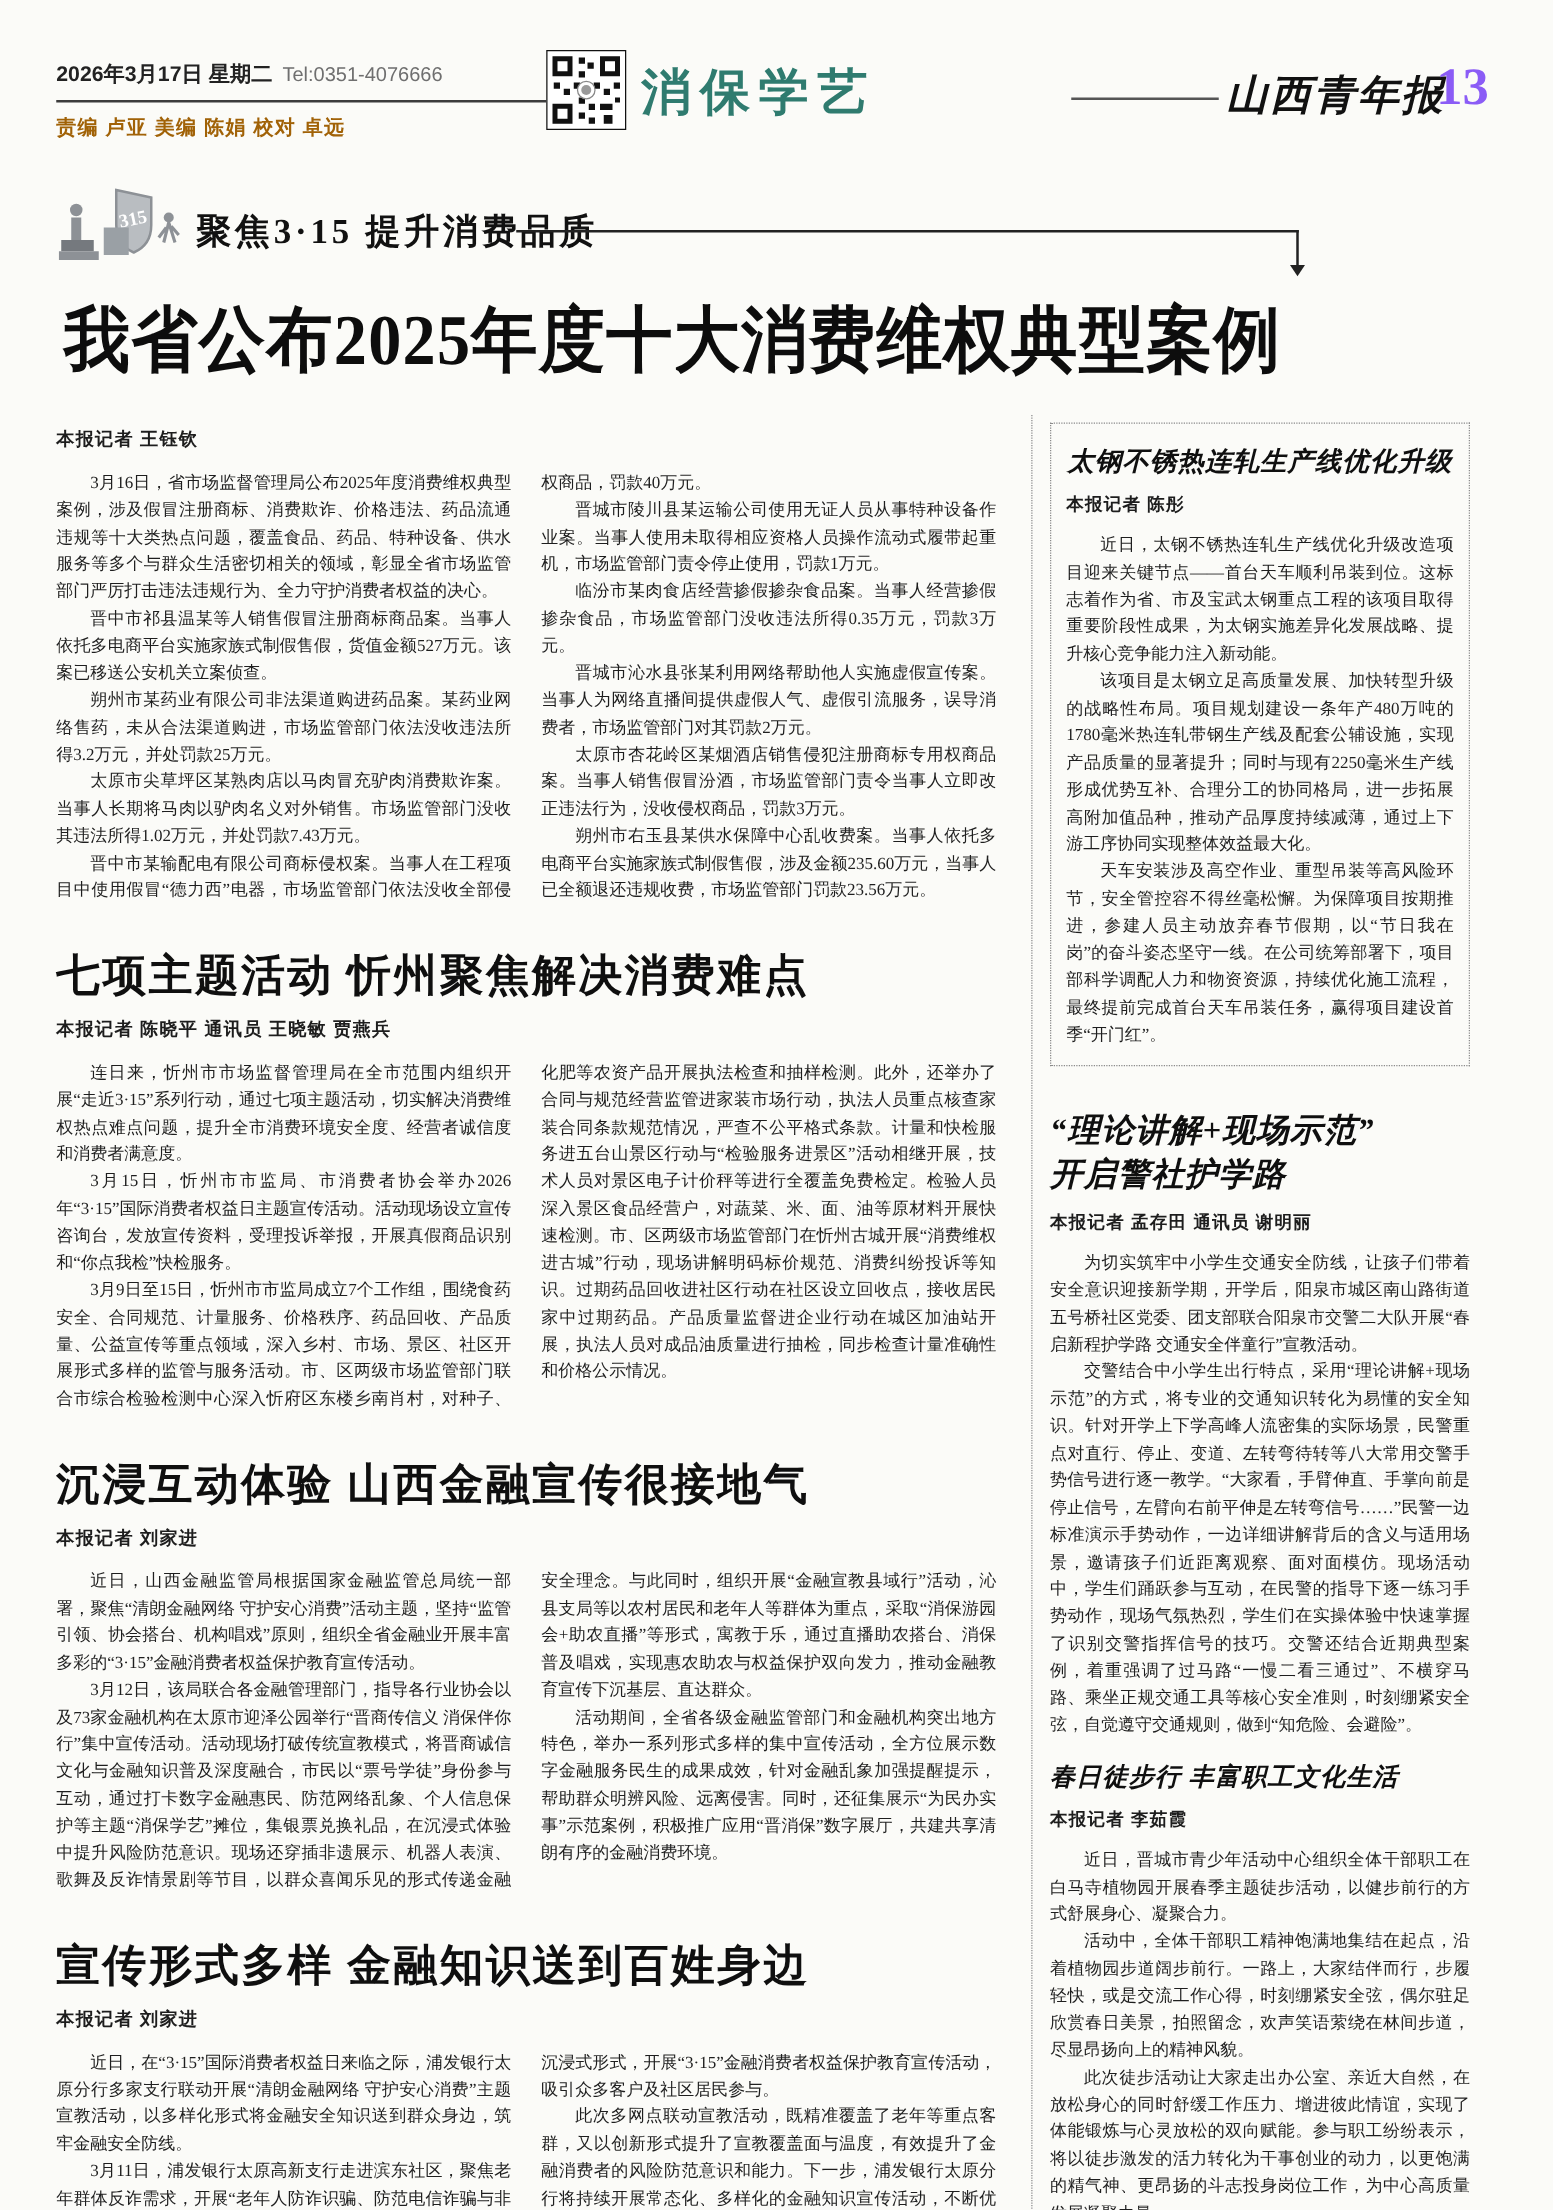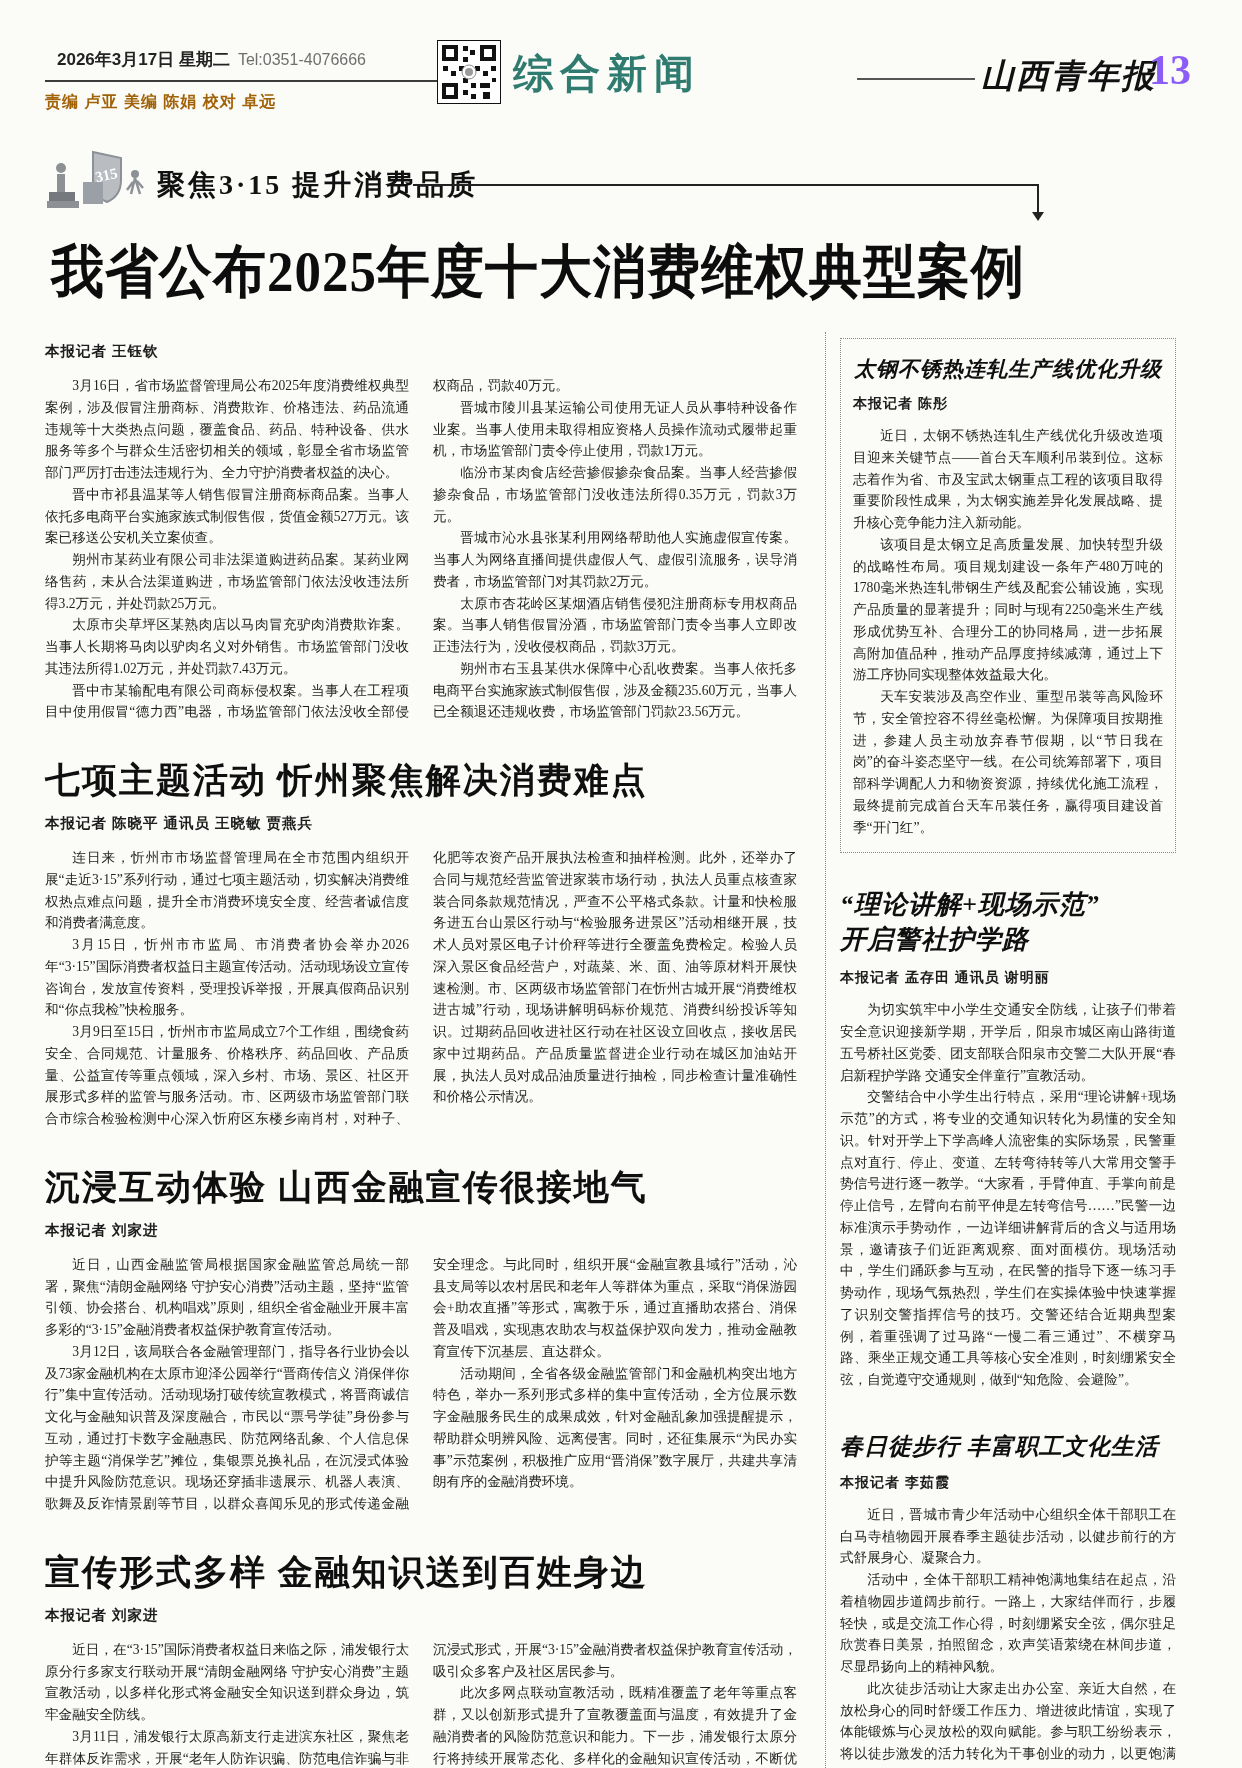--- a/index.html
+++ b/index.html
@@ -7,21 +7,21 @@
     width:1242px;height:1768px;
     background:#fbfbf8;
     font-family:"Liberation Serif","DejaVu Serif",serif;
     color:#1b1b1b;
     overflow:hidden;
   }
   .page{position:relative;width:1152px;margin:0 auto;padding-top:38px;left:0;}
 
   
   .header{position:relative;height:104px;}
-  .date-line{position:absolute;left:12px;top:10px;font-family:"Liberation Sans","DejaVu Sans",sans-serif;font-size:17px;font-weight:bold;color:#222;}
+  .date-line{position:absolute;left:0;top:10px;font-family:"Liberation Sans","DejaVu Sans",sans-serif;font-size:17px;font-weight:bold;color:#222;}
   .tel{font-weight:normal;color:#6f6f6f;margin-left:8px;font-size:16px;}
   .date-rule{position:absolute;left:0;top:42px;width:392px;height:2px;background:#3c3c3c;}
   .editors{position:absolute;left:0;top:54px;font-family:"Liberation Sans","DejaVu Sans",sans-serif;font-size:16px;font-weight:bold;color:#a16207;letter-spacing:1px;}
   .qr{position:absolute;left:392px;top:2px;width:64px;height:64px;}
   .section-title{position:absolute;left:468px;top:8px;font-size:40px;font-weight:900;color:#2f7b6f;letter-spacing:7px;font-family:"Liberation Serif",serif;}
   .mid-rule{position:absolute;left:812px;top:40px;width:118px;height:2px;background:#555;}
   .masthead{position:absolute;left:936px;top:16px;font-size:33px;font-weight:bold;font-style:italic;color:#111;letter-spacing:2px;font-family:"Liberation Serif",serif;}
   .page-num{position:absolute;left:1104px;top:8px;font-size:42px;font-weight:900;color:#8b5cf6;font-family:"Liberation Serif",serif;}
 
   
@@ -44,21 +44,21 @@
   .byline{font-family:"Liberation Sans","DejaVu Sans",sans-serif;font-size:14.5px;font-weight:bold;color:#1d1d1d;margin:10px 0 14px 0;letter-spacing:1px;}
   .art-body{columns:2;column-gap:24px;text-align:justify;}
   .art-body p, .side-body p{font-size:13.6px;line-height:1.6;margin:0;text-indent:2em;color:#1e1e1e;}
   .art-title{font-size:35px;font-weight:900;color:#0f0f0f;letter-spacing:2px;margin:34px 0 6px 0;font-family:"Liberation Serif",serif;}
 
   
   .side-box{border:1px dotted #8a8a8a;padding:16px 12px 14px 12px;margin-top:6px;}
   .side-box .side-title{text-align:center;}
   .side-title{font-size:21px;font-weight:900;letter-spacing:1px;color:#0f0f0f;margin:0 0 6px 0;font-style:italic;}
   .side-title.lg{font-size:26px;line-height:1.35;margin-top:34px;}
-  .side-title.md{font-size:23px;margin-top:40px;}
+  .side-title.md{font-size:20px;margin-top:17px;}
   .side-body{text-align:justify;}
   .side-byline{font-family:"Liberation Sans","DejaVu Sans",sans-serif;font-size:14px;font-weight:bold;margin:12px 0 12px 0;letter-spacing:1px;}
 </style>
 </head>
 <body>
 
 <div class="page">
 
   <div class="header">
     <div class="date-line">
@@ -91,21 +91,21 @@
         <rect x="43" y="43" width="10" height="5"></rect>
           <rect x="26" y="50" width="5" height="5"></rect>
           <rect x="34" y="54" width="5" height="5"></rect>
         <rect x="46" y="52" width="7" height="7"></rect>
           <rect x="55" y="38" width="4" height="4"></rect>
       </g>
       <circle cx="32" cy="32" r="7" fill="#fff" stroke="#888" stroke-width="1"></circle>
       <circle cx="32" cy="32" r="4" fill="#9a9a9a"></circle>
     </svg>
 
-    <div class="section-title">综合新闻</div>
+    <div class="section-title">消保学艺</div>
     <div class="mid-rule"></div>
     <div class="masthead">山西青年报</div>
     <div class="page-num">13</div>
   </div>
 
   <div class="banner">
     <svg class="banner-icon" viewBox="0 0 100 66" xmlns="http://www.w3.org/2000/svg">
       <path d="M46 4 L74 10 L74 32 Q74 48 60 54 Q46 48 46 32 Z" fill="#b9bdc1" stroke="#8d9196" stroke-width="2"></path>
       <text x="60" y="32" font-size="15" font-weight="bold" fill="#fff" text-anchor="middle" transform="rotate(-12 60 30)">315</text>
       <circle cx="14" cy="20" r="5" fill="#8d9196"></circle>

